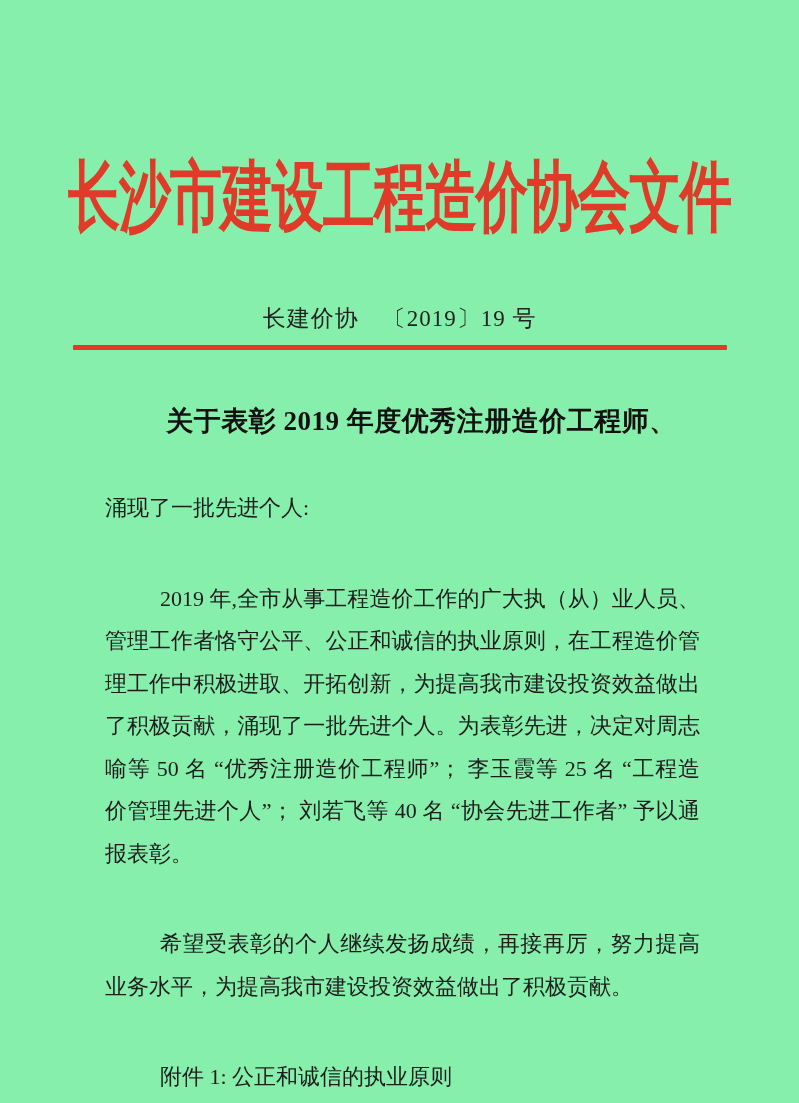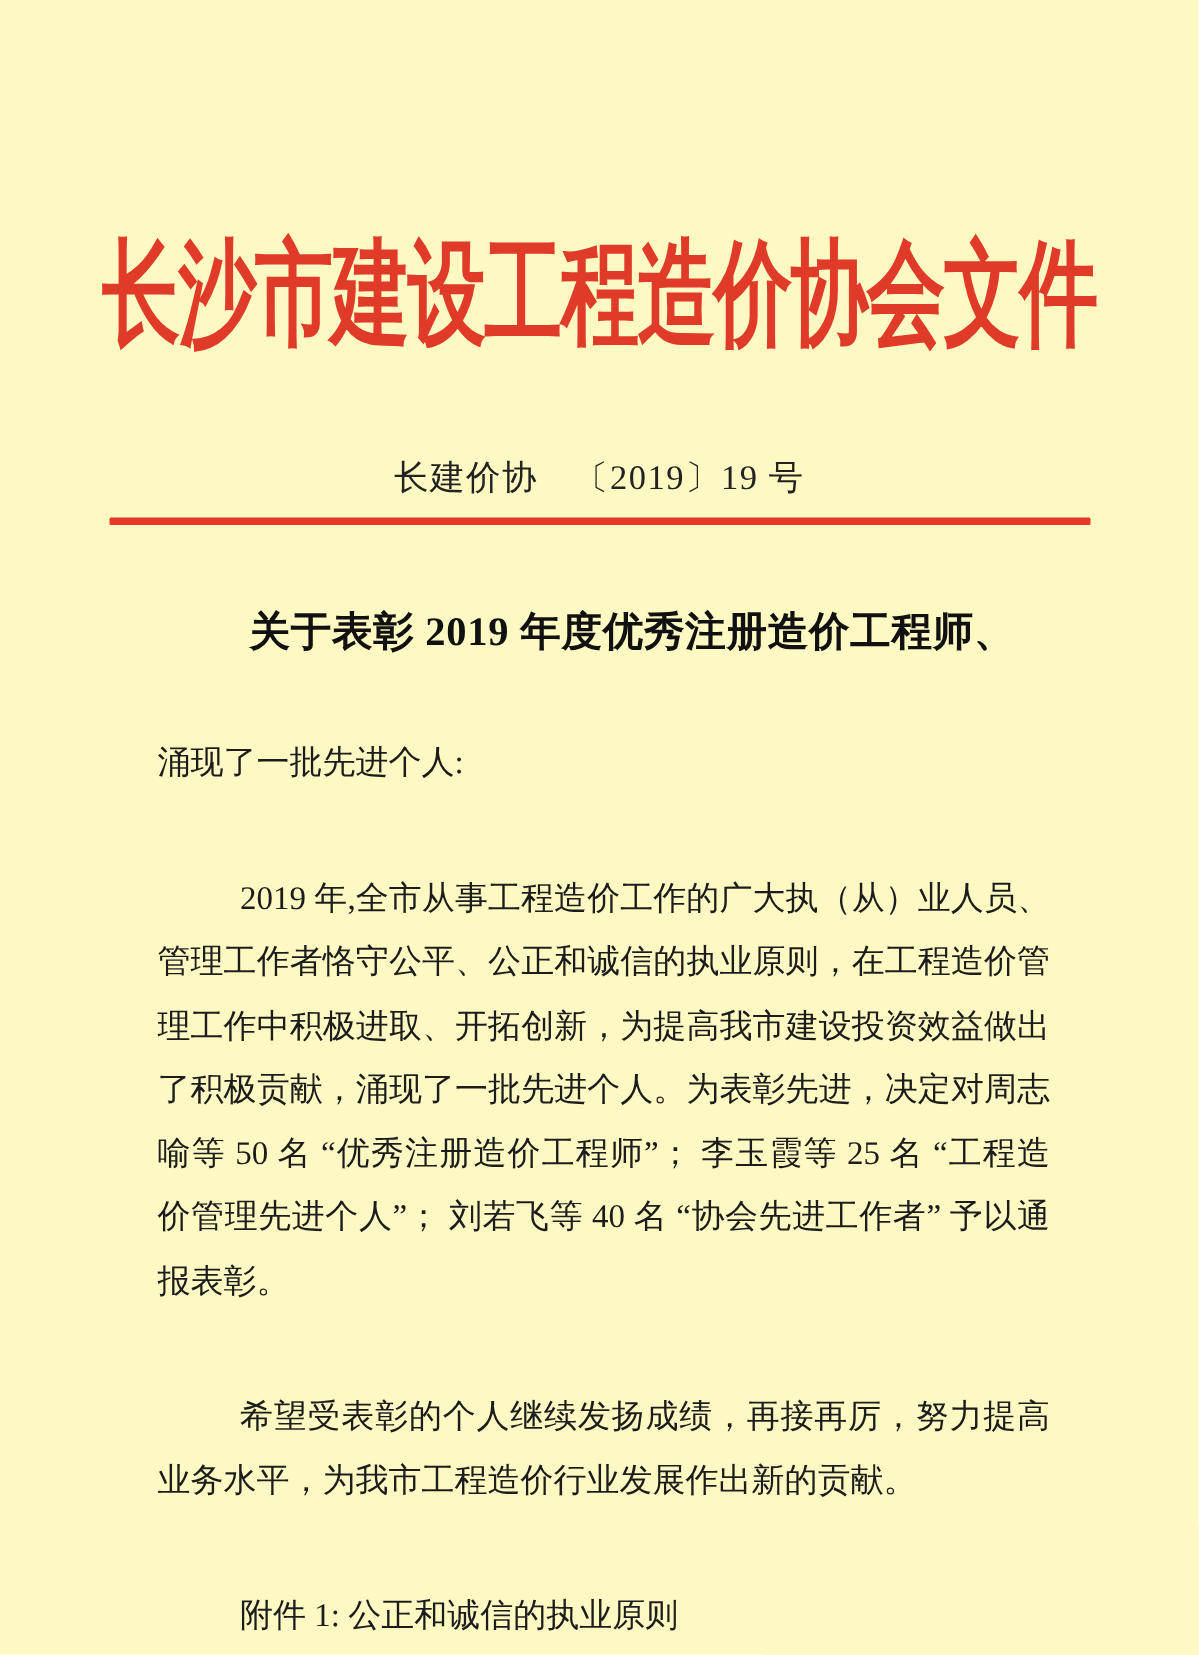--- a/index.html
+++ b/index.html
@@ -5,21 +5,21 @@
   * { margin: 0; padding: 0; box-sizing: border-box; }
   html, body {
     background: #ffffff;
     font-family: "Liberation Serif", "DejaVu Serif", serif;
   }
   .page {
     position: relative;
     width: 799px;
     height: 1103px;
     margin: 0 auto;
-    background: #fef9c3;
+    background: #86efac;
     color: #1c1c1c;
     overflow: hidden;
   }
   
   .org-title {
     margin-top: 172px;
     text-align: center;
     font-size: 52px;
     line-height: 52px;
     font-weight: 700;
@@ -80,17 +80,17 @@
 
   <div class="red-rule"></div>
 
   <h1 class="doc-title">
     <span class="title-line">关于表彰 2019 年度优秀注册造价工程师、</span>
   </h1>
 
   <div class="body-text">
     <p class="salutation">涌现了一批先进个人:</p>
     <p class="indent">2019 年,全市从事工程造价工作的广大执（从）业人员、管理工作者恪守公平、公正和诚信的执业原则，在工程造价管理工作中积极进取、开拓创新，为提高我市建设投资效益做出了积极贡献，涌现了一批先进个人。为表彰先进，决定对周志喻等 50 名 “优秀注册造价工程师”； 李玉霞等 25 名 “工程造价管理先进个人”； 刘若飞等 40 名 “协会先进工作者” 予以通报表彰。</p>
-    <p class="indent">希望受表彰的个人继续发扬成绩，再接再厉，努力提高业务水平，为我市工程造价行业发展作出新的贡献。</p>
+    <p class="indent">希望受表彰的个人继续发扬成绩，再接再厉，努力提高业务水平，为提高我市建设投资效益做出了积极贡献。</p>
     <p class="indent">附件 1: 公正和诚信的执业原则</p>
   </div>
 
 </div>
 
 </body></html>

